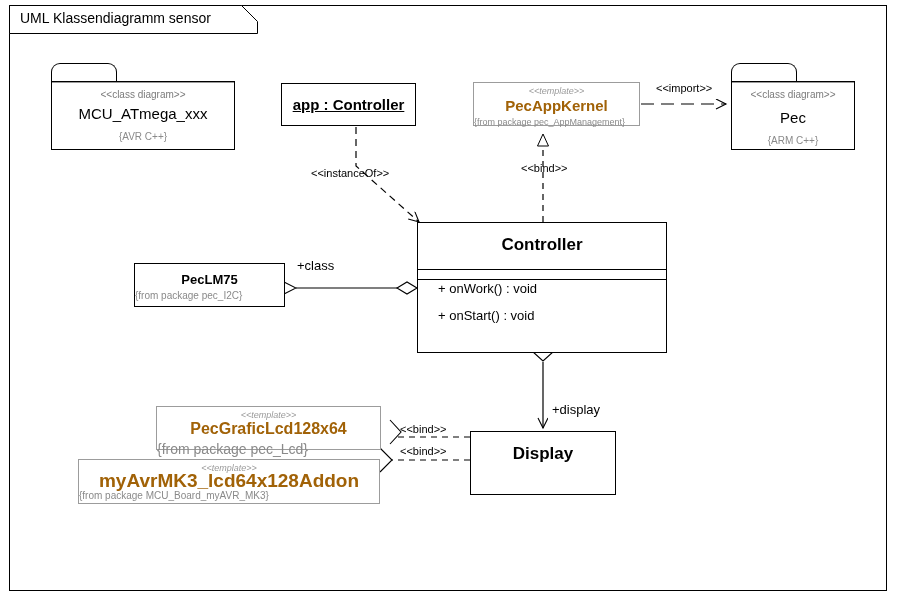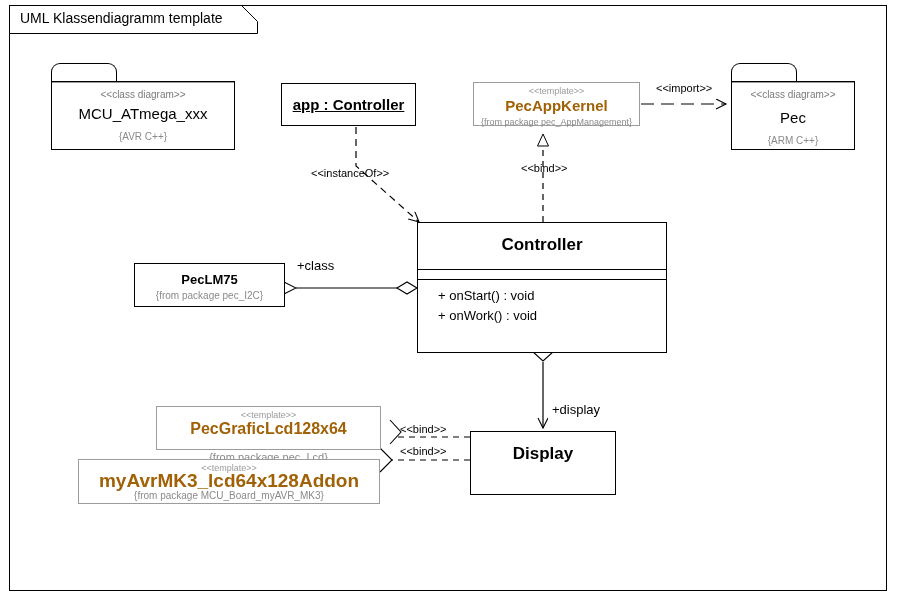--- a/index.html
+++ b/index.html
@@ -78,30 +78,30 @@
     color: #000;
     text-align: center;
     white-space: nowrap;
     line-height: 20px;
   }
   .cname.gray { color: #a16207; }
   .cname.underline { text-decoration: underline; }
   .csub {
     font-size: 9px;
     color: #8a8a8a;
-    text-align: center;
     white-space: nowrap;
     line-height: 12px;
   }
   .cstereo {
     font-size: 9px;
     color: #9a9a9a;
     text-align: center;
     white-space: nowrap;
     line-height: 11px;
+    font-style: italic;
   }
   .compart-line { border-top: 1px solid #000; }
   .ops {
     font-size: 13px;
     color: #000;
     line-height: 20px;
     padding: 7px 0 0 20px;
     white-space: nowrap;
   }
 
@@ -122,21 +122,21 @@
 </head>
 <body>
 
 <div id="canvas" data-name="diagram-canvas">
 
   <div class="abs" id="frame" data-name="diagram-frame"></div>
 
   <svg class="abs" style="left:9px; top:5px; width:252px; height:30px;" data-name="frame-title-tab-shape">
     <polygon points="0.5,0.5 232.5,0.5 248.5,16.5 248.5,28.5 0.5,28.5" fill="#ffffff" stroke="#000000" stroke-width="1"></polygon>
   </svg>
-  <div class="abs" style="left:20px; top:9px;" data-name="frame-title-label">UML Klassendiagramm template</div>
+  <div class="abs" style="left:20px; top:9px;" data-name="frame-title-label">UML Klassendiagramm sensor</div>
   <style>
     [data-name="frame-title-label"]{font-size:14px;color:#000;white-space:nowrap;line-height:18px;}
   </style>
 
   <svg class="abs" style="left:0; top:0; width:897px; height:603px;" data-name="connector-layer">
     <defs>
       <marker id="openArrow" markerWidth="14" markerHeight="14" refX="11" refY="5" orient="auto" markerUnits="userSpaceOnUse">
         <path d="M1,0 L11,5 L1,10" fill="none" stroke="#000" stroke-width="1.1"></path>
       </marker>
       <marker id="openArrowL" markerWidth="16" markerHeight="16" refX="1" refY="6" orient="auto" markerUnits="userSpaceOnUse">
@@ -211,38 +211,38 @@
     <div class="stereo" style="margin-top:6px;" data-name="package-pec-stereotype">&lt;&lt;class diagram&gt;&gt;</div>
     <div class="pkgname" style="margin-top:5px;" data-name="package-pec-name">Pec</div>
     <div class="pkgnote" style="margin-top:4px;" data-name="package-pec-note">{ARM C++}</div>
   </div>
 
   <div class="abs cbox" style="left:417px; top:222px; width:250px; height:131px;" data-name="class-controller">
     <div class="cname" style="margin-top:12px; font-size:17px;" data-name="class-controller-name">Controller</div>
     <div class="abs compart-line" style="left:-1px; top:46px; width:250px; height:0;" data-name="class-controller-attributes-separator"></div>
     <div class="abs compart-line" style="left:-1px; top:56px; width:250px; height:0;" data-name="class-controller-operations-separator"></div>
     <div class="abs" style="left:0; top:56px; width:248px;" data-name="class-controller-operations">
+      <div class="ops" style="padding-top:0;" data-name="class-controller-operation-1">+ onWork() : void</div>
       <div class="ops" data-name="class-controller-operation-0">+ onStart() : void</div>
-      <div class="ops" style="padding-top:0;" data-name="class-controller-operation-1">+ onWork() : void</div>
     </div>
   </div>
 
   <div class="abs cbox" style="left:134px; top:263px; width:151px; height:44px;" data-name="class-pec-lm75">
     <div class="cname" style="margin-top:6px; font-size:13px;" data-name="class-pec-lm75-name">PecLM75</div>
     <div class="csub" style="margin-top:0px; font-size:10px;" data-name="class-pec-lm75-note">{from package pec_I2C}</div>
   </div>
 
   <div class="abs cbox" style="left:470px; top:431px; width:146px; height:64px;" data-name="class-display">
     <div class="cname" style="margin-top:12px; font-size:17px;" data-name="class-display-name">Display</div>
   </div>
 
   <div class="abs cbox gray" style="left:156px; top:406px; width:225px; height:44px;" data-name="class-pec-grafic-lcd">
     <div class="cstereo" style="margin-top:3px;" data-name="class-pec-grafic-lcd-stereotype">&lt;&lt;template&gt;&gt;</div>
     <div class="cname gray" style="margin-top:-2px; font-size:16px;" data-name="class-pec-grafic-lcd-name">PecGraficLcd128x64</div>
-    <div class="csub" style="margin-top:12px; font-size:11px;" data-name="class-pec-grafic-lcd-note">{from package pec_Lcd}</div>
+    <div class="csub" style="margin-top:4px; font-size:14px;" data-name="class-pec-grafic-lcd-note">{from package pec_Lcd}</div>
   </div>
 
   <div class="abs cbox gray" style="left:78px; top:459px; width:302px; height:45px;" data-name="class-my-avr-mk3-addon">
     <div class="cstereo" style="margin-top:3px;" data-name="class-my-avr-mk3-addon-stereotype">&lt;&lt;template&gt;&gt;</div>
     <div class="cname gray" style="margin-top:-3px; font-size:19px;" data-name="class-my-avr-mk3-addon-name">myAvrMK3_lcd64x128Addon</div>
     <div class="csub" style="margin-top:-1px; font-size:10px;" data-name="class-my-avr-mk3-addon-note">{from package MCU_Board_myAVR_MK3}</div>
   </div>
 
   <div class="abs elabel" style="left:656px; top:82px;" data-name="edge-label-import">&lt;&lt;import&gt;&gt;</div>
 

